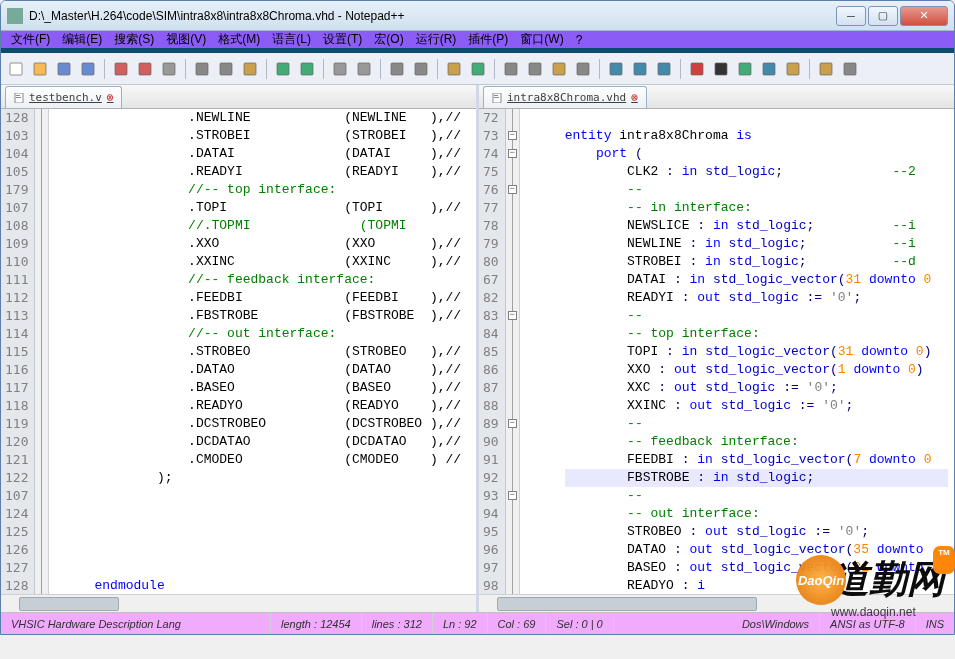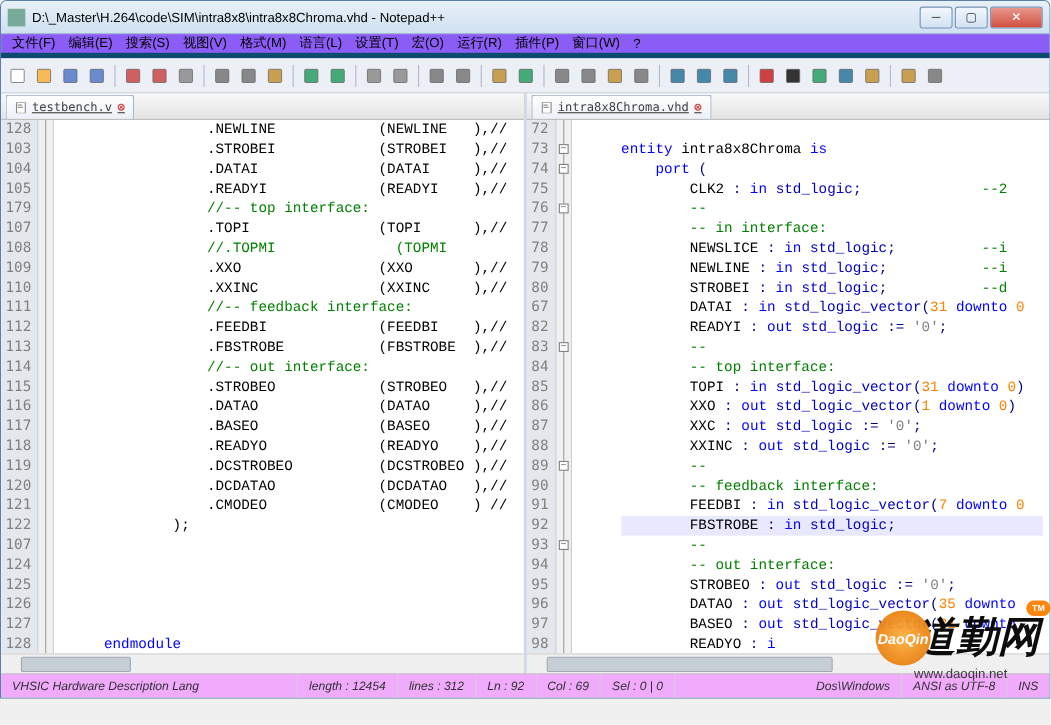--- a/index.html
+++ b/index.html
@@ -39,21 +39,21 @@
 .op { color: #000080; }
 .hscroll { height: 18px; background: #f0f0f0; border-top: 1px solid #d0d0d0; position: relative; }
 .hscroll .thumb { position: absolute; height: 14px; top: 2px; left: 18px; width: 100px; background: #c6ced6; border: 1px solid #a0a8b0; border-radius: 2px; cursor: pointer; }
 .statusbar { height: 22px; background: #f0abfc; border-top: 1px solid #c0c0c0; display: flex; align-items: flex-end; font-size: 11px; color: #303030; font-style: italic; }
 .statusbar > div { padding: 0 10px; border-right: 1px solid #d0d0d0; height: 100%; display: flex; align-items: center; }
 .statusbar > div:first-child { flex: 0 0 270px; }
 .watermark { position: absolute; right: 10px; bottom: 40px; pointer-events: none; opacity: 0.95; }
 .watermark-text { font-family: "SimHei", sans-serif; font-size: 38px; font-weight: bold; color: #000; font-style: italic; }
 .watermark-url { font-size: 12px; color: #333; }
 .watermark-badge { width: 50px; height: 50px; background: radial-gradient(#ffb040,#e07000); border-radius: 50%; position: absolute; left: -35px; top: 1px; display: flex; align-items: center; justify-content: center; color: #fff; font-weight: bold; font-style: italic; font-size: 13px; }
-.watermark-tm { position: absolute; right: -10px; top: -8px; width: 22px; height: 14px; background: #ff8000; border-radius: 7px; color: #fff; font-size: 8px; text-align: center; line-height: 14px; font-weight: bold; }
+.watermark-tm { position: absolute; right: -10px; top: -8px; width: 22px; height: 28px; background: #ff8000; border-radius: 7px; color: #fff; font-size: 8px; text-align: center; line-height: 14px; font-weight: bold; }
 </style>
 </head>
 <body>
 
 <div class="window">
   <div class="titlebar">
     <div class="titlebar-icon"></div>
     <div class="titlebar-text">D:\_Master\H.264\code\SIM\intra8x8\intra8x8Chroma.vhd - Notepad++</div>
     <div class="win-btns">
       <div class="win-btn">─</div>

